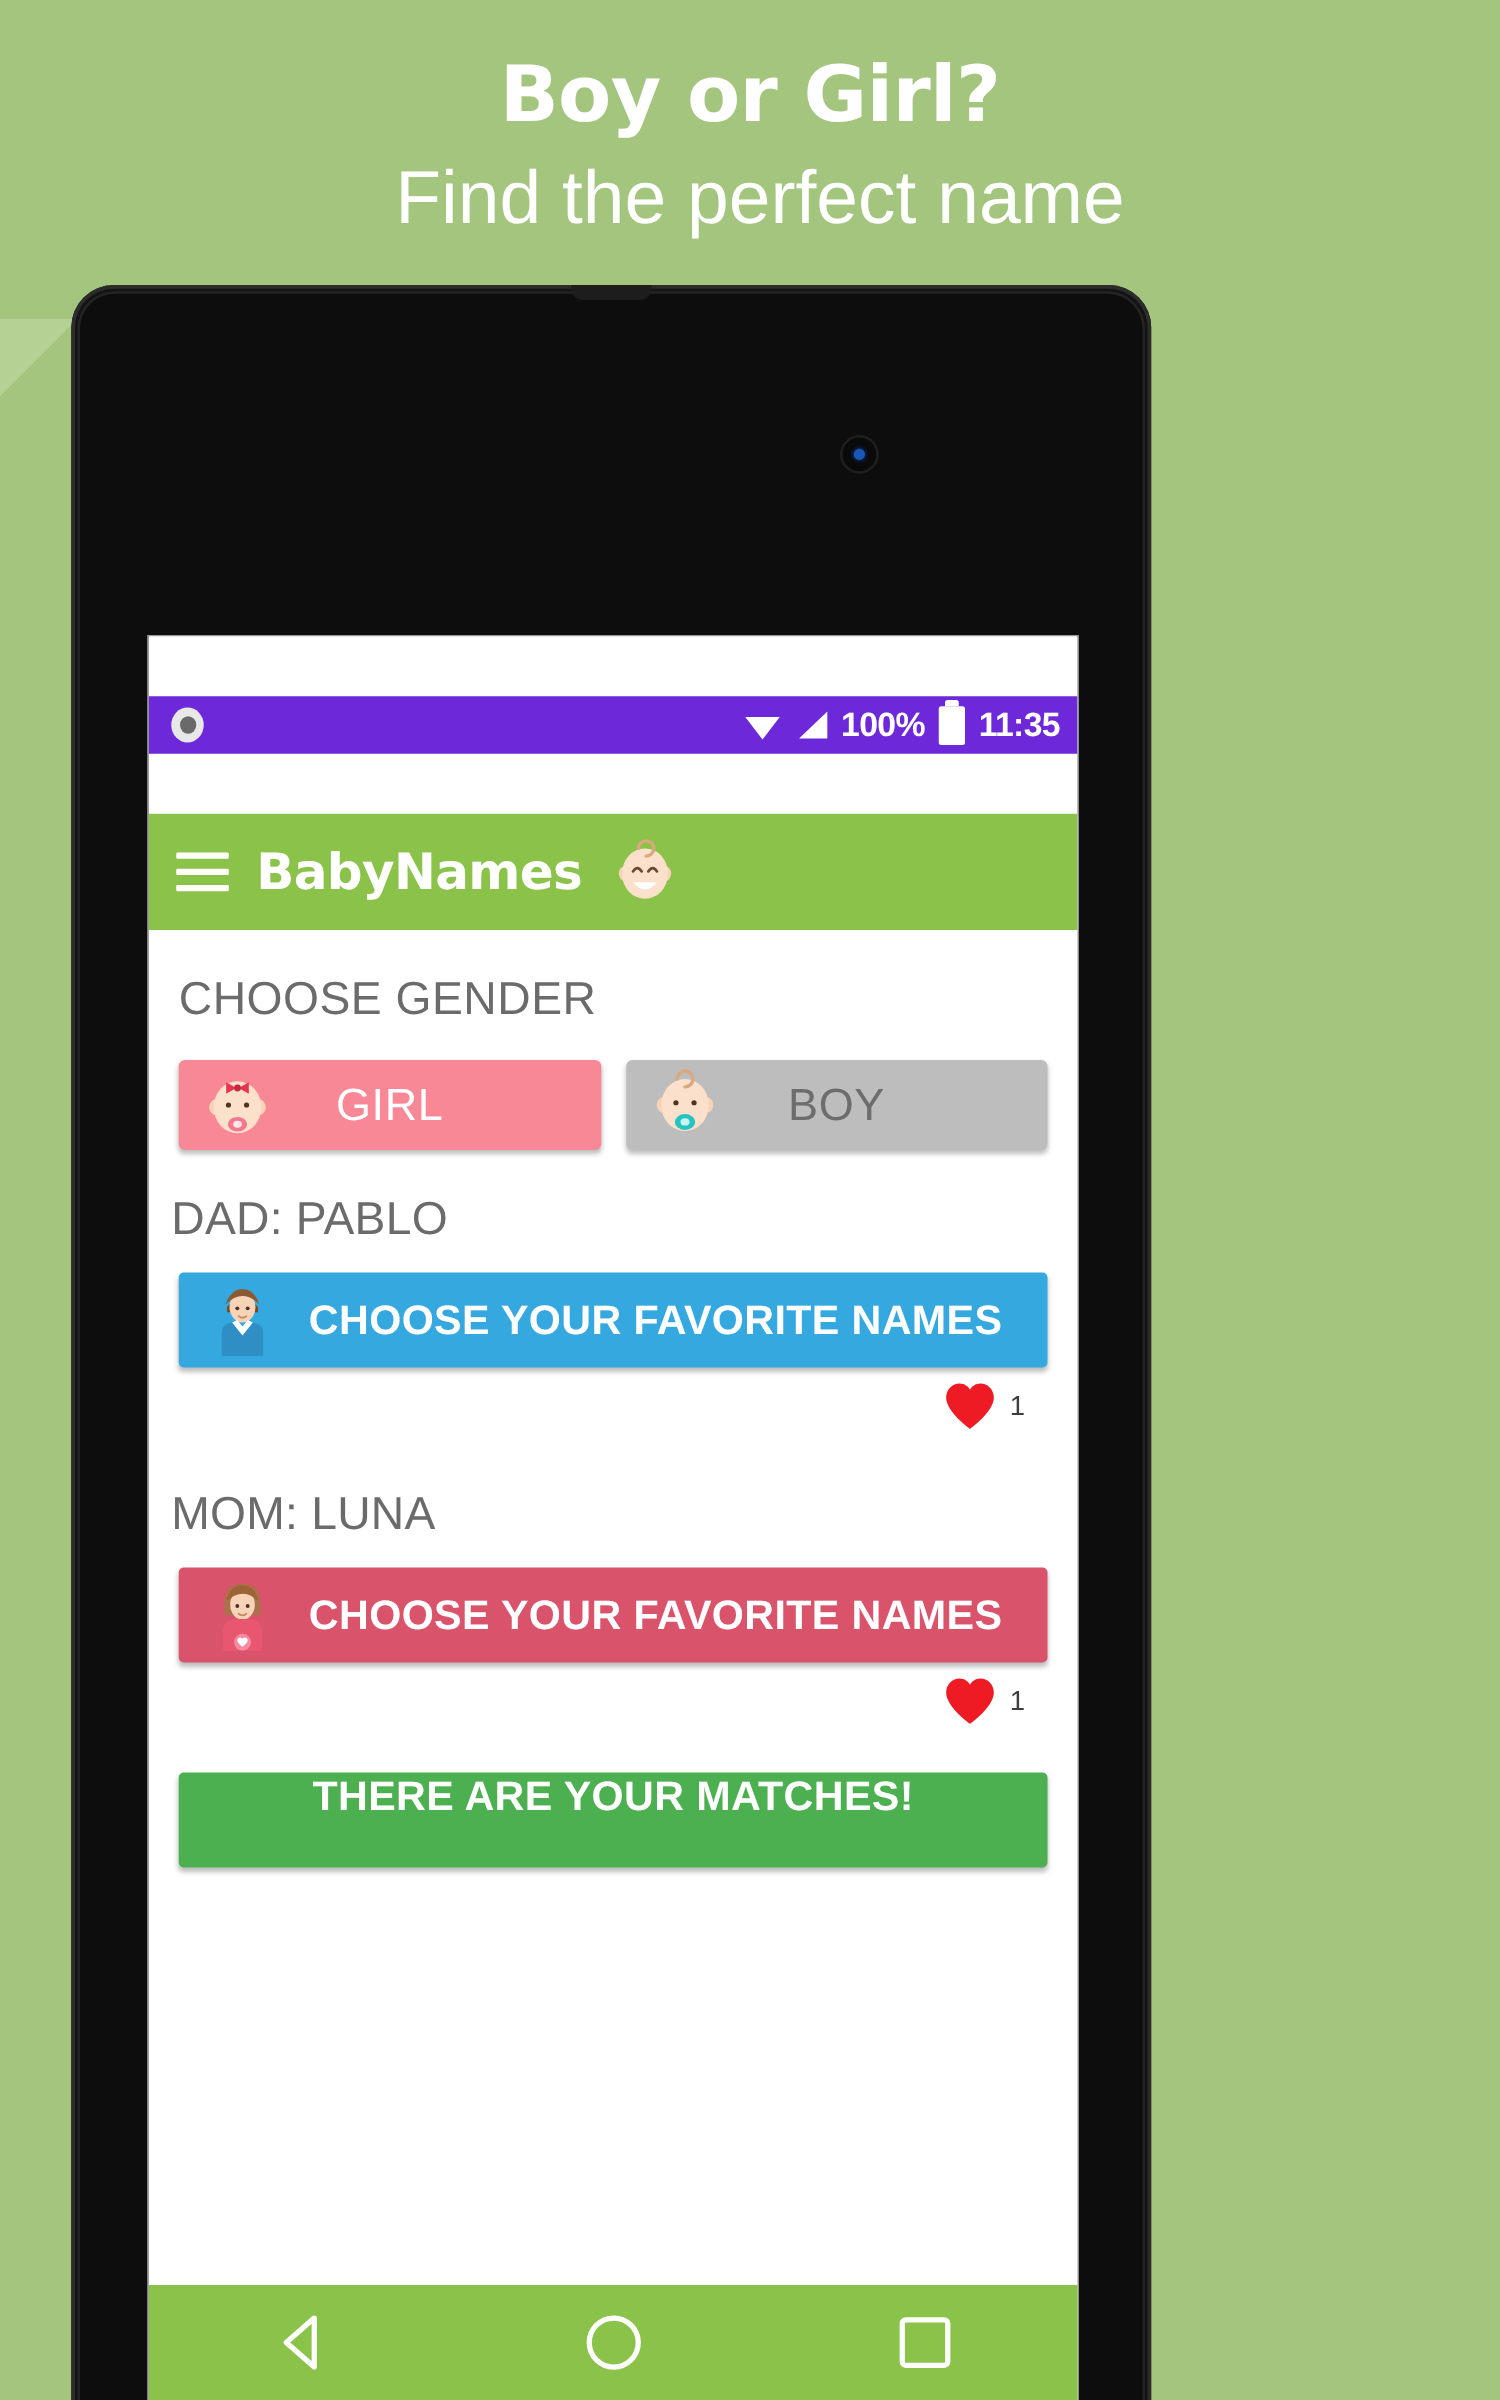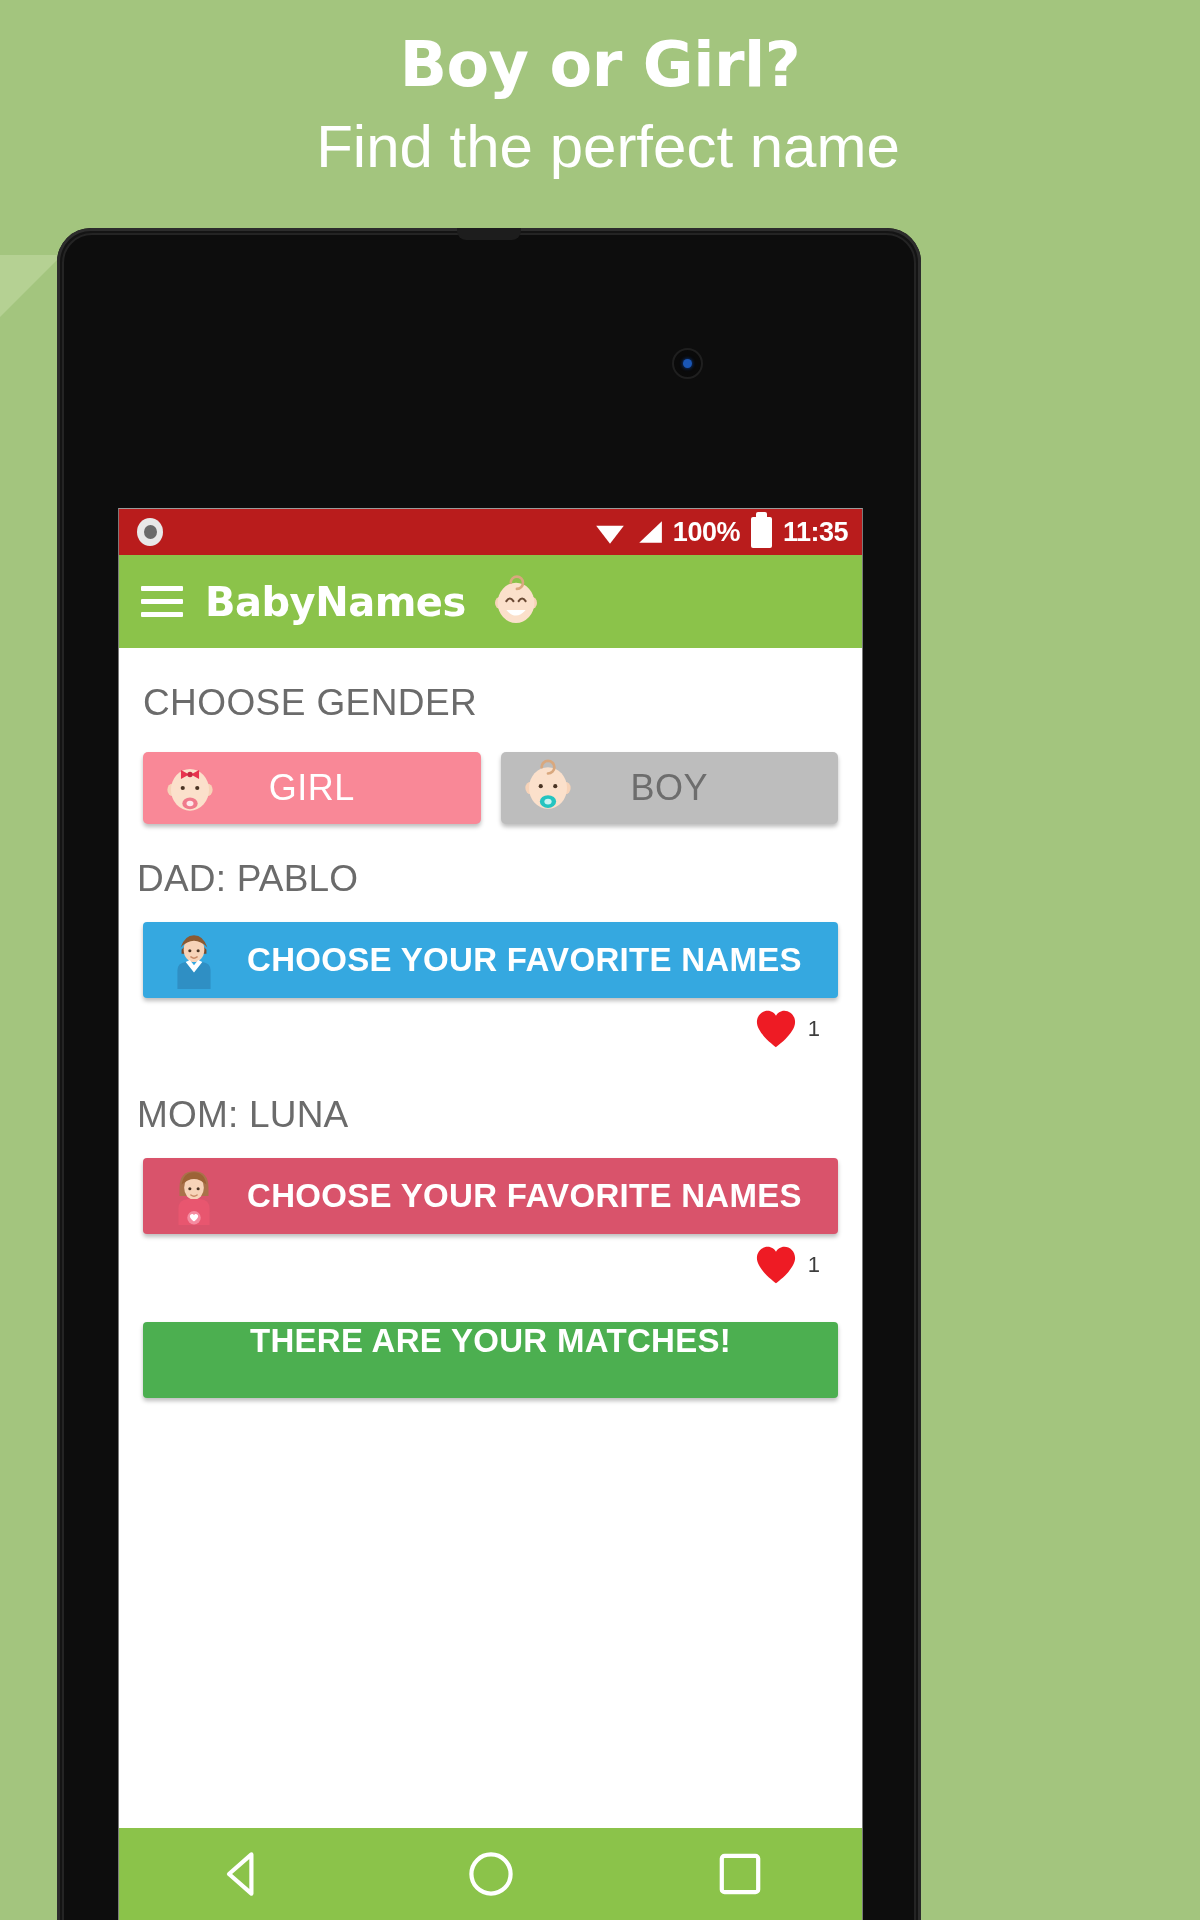--- a/index.html
+++ b/index.html
@@ -6,21 +6,21 @@
   html, body { width:1200px; height:1920px; }
   body {
     font-family: "Liberation Sans", sans-serif;
     background: #a3c57e;
     position: relative;
     overflow: hidden;
   }
 
   
   .promo {
-    position:absolute; top:0; left:0; width:1200px; height:215px;
+    position:absolute; top:11px; left:0; width:1200px; height:215px;
     text-align:center;
   }
   .promo-title {
     color:#ffffff;
     font-size:62px;
     font-weight:bold;
     letter-spacing:-0.5px;
     padding-top:32px;
     line-height:1.05;
     font-family:"DejaVu Sans", sans-serif;
@@ -90,24 +90,25 @@
     width:745px; height:1412px;
     background:#ffffff;
     overflow:hidden;
     border-left:1px solid #7a7a7a;
     border-top:1px solid #9a9a9a;
     border-right:1px solid #7a7a7a;
   }
 
   
   .statusbar {
-    height:46px; background:#b91c1c;
+    height:46px; background:#6d28d9;
     display:flex; align-items:center;
     padding:0 14px 0 18px;
     color:#ffffff;
+    margin-top:48px;
   }
   .sb-left { display:flex; align-items:center; gap:10px; flex:1; }
   .sb-circle-icon {
     width:26px; height:28px; border-radius:50%;
     background:#e8e8e8;
     display:flex; align-items:center; justify-content:center;
   }
   .sb-circle-icon i {
     display:block; width:13px; height:14px; border-radius:50%;
     background:#6a6a6a;
@@ -127,20 +128,21 @@
     content:""; position:absolute; top:-5px; left:5px;
     width:11px; height:5px; background:#ffffff; border-radius:2px 2px 0 0;
   }
 
   
   .appbar {
     height:93px; background:#8bc34a;
     display:flex; align-items:center;
     padding:0 22px;
     gap:22px;
+    margin-top:48px;
   }
   .hamburger { width:42px; display:flex; flex-direction:column; gap:8px; cursor:pointer; }
   .hamburger span { display:block; height:5px; background:#ffffff; border-radius:1px; }
   .app-title {
     color:#ffffff; font-size:40px; font-weight:bold;
     letter-spacing:-0.5px;
     font-family:"DejaVu Sans", sans-serif;
   }
   .baby-logo { width:56px; height:56px; }
 

